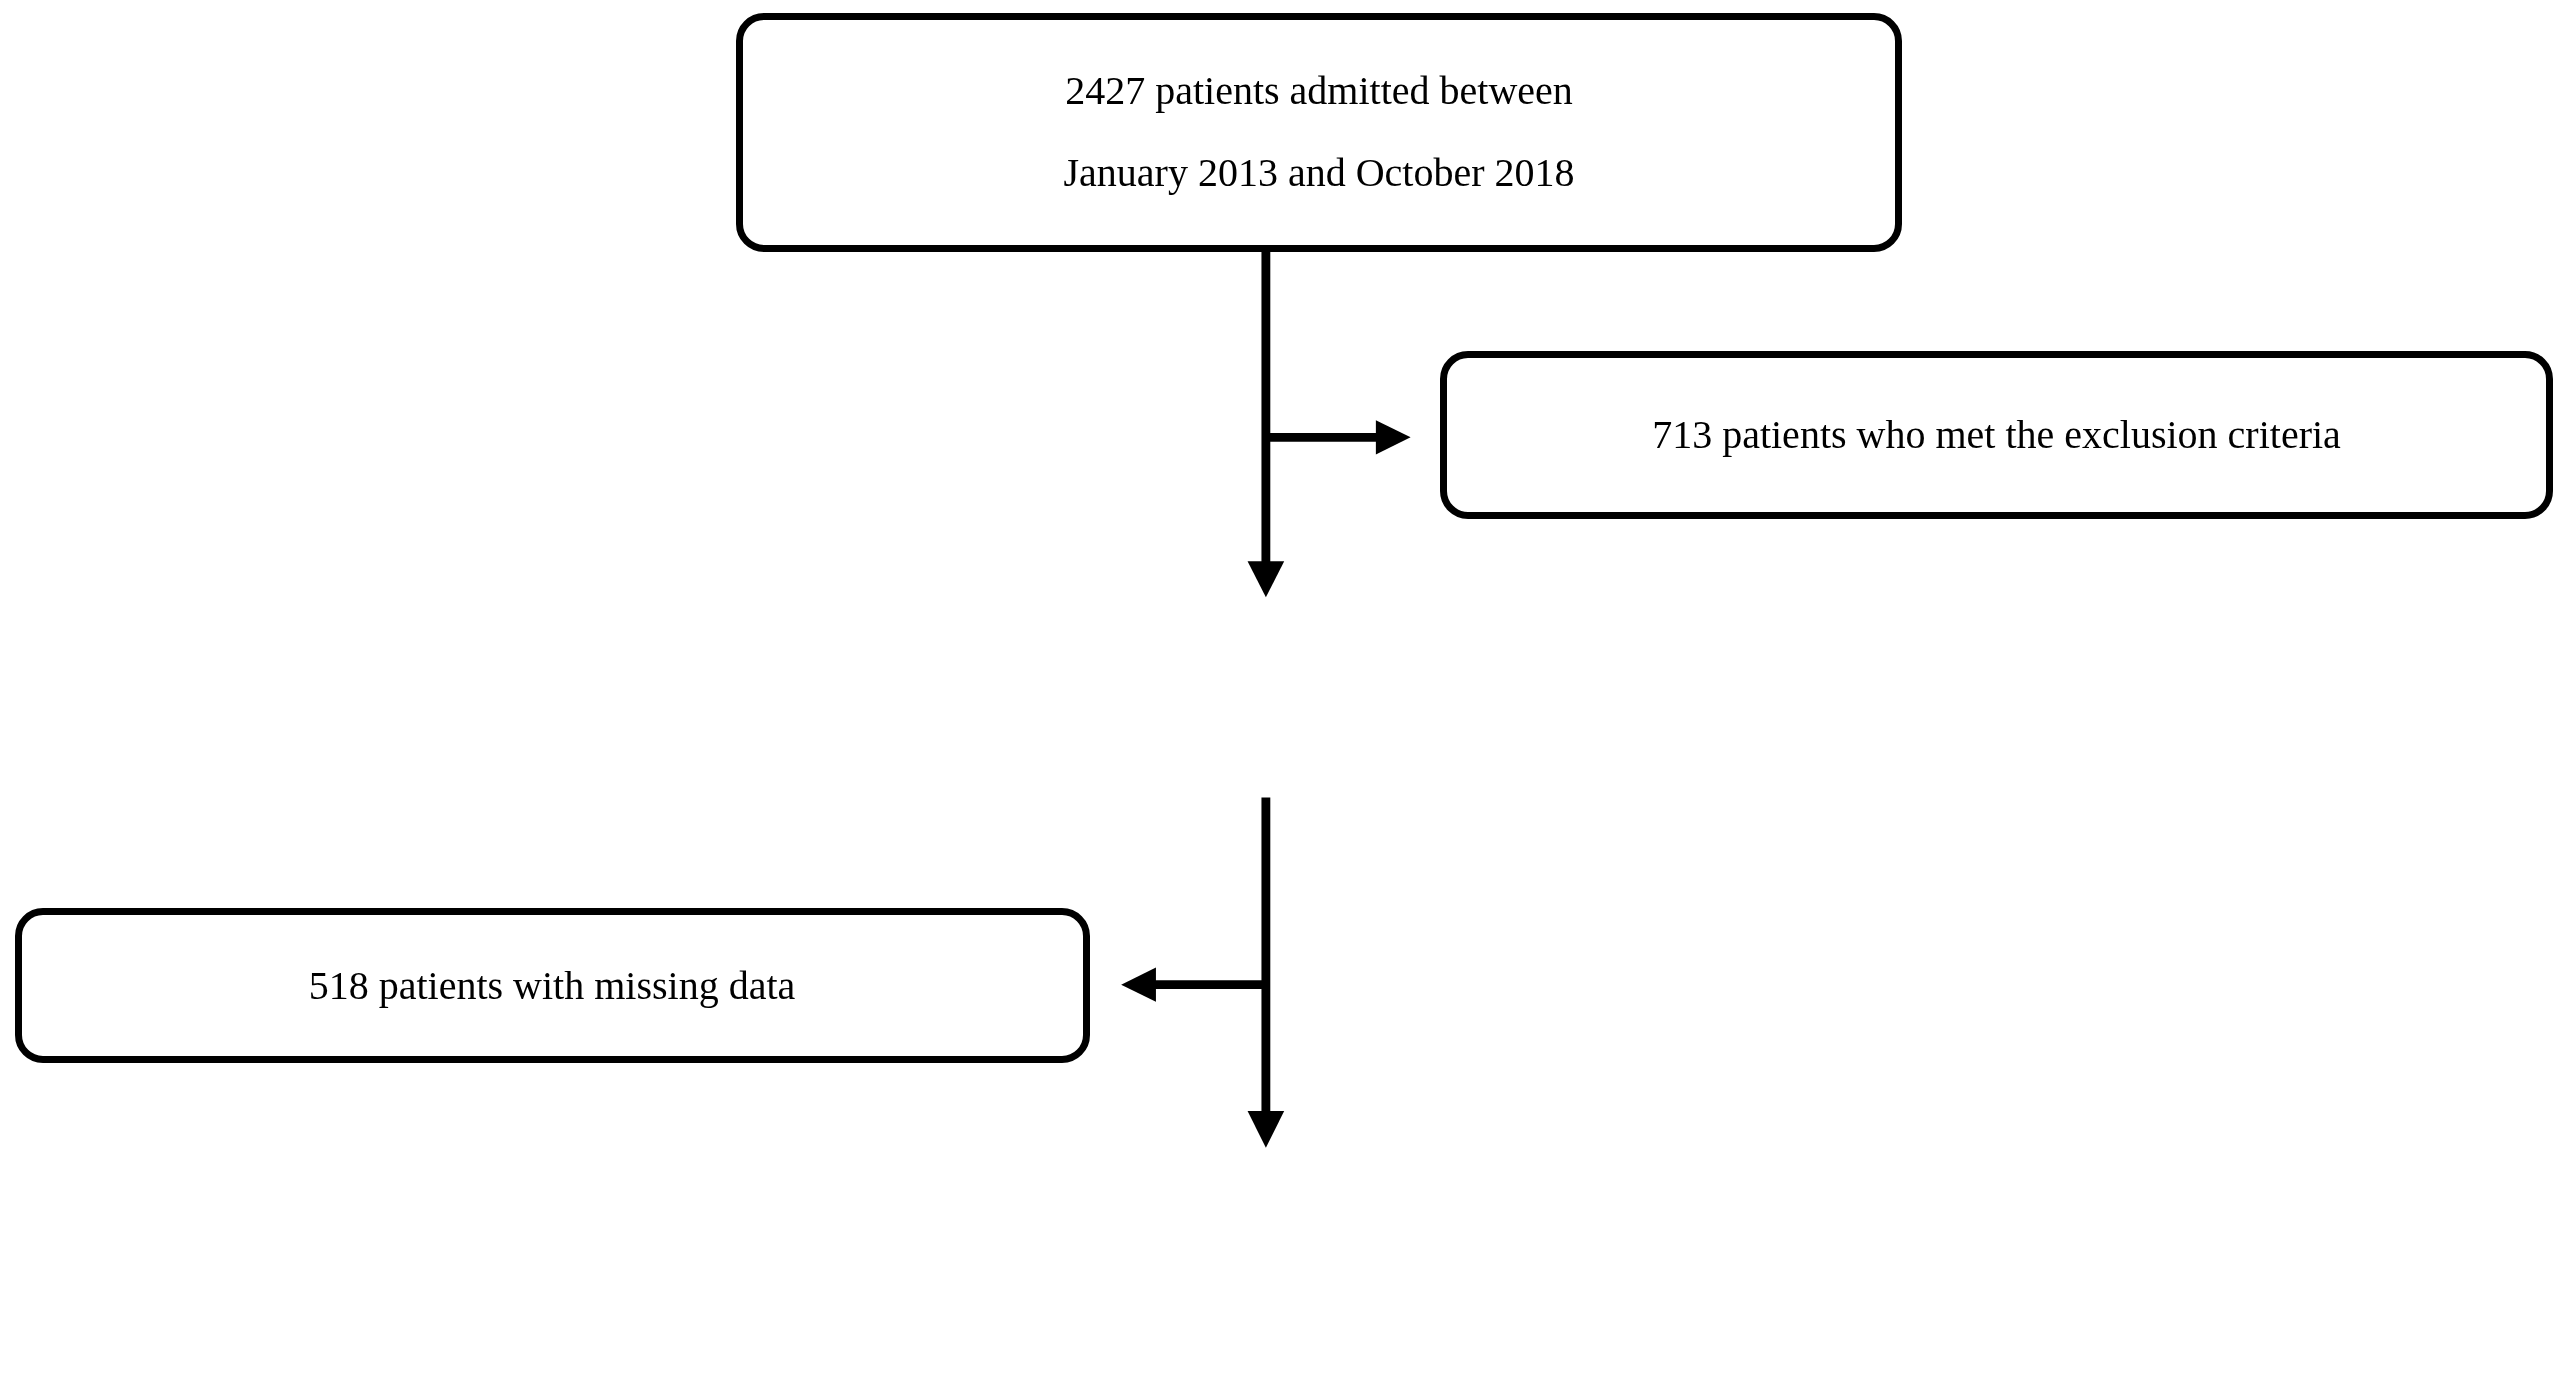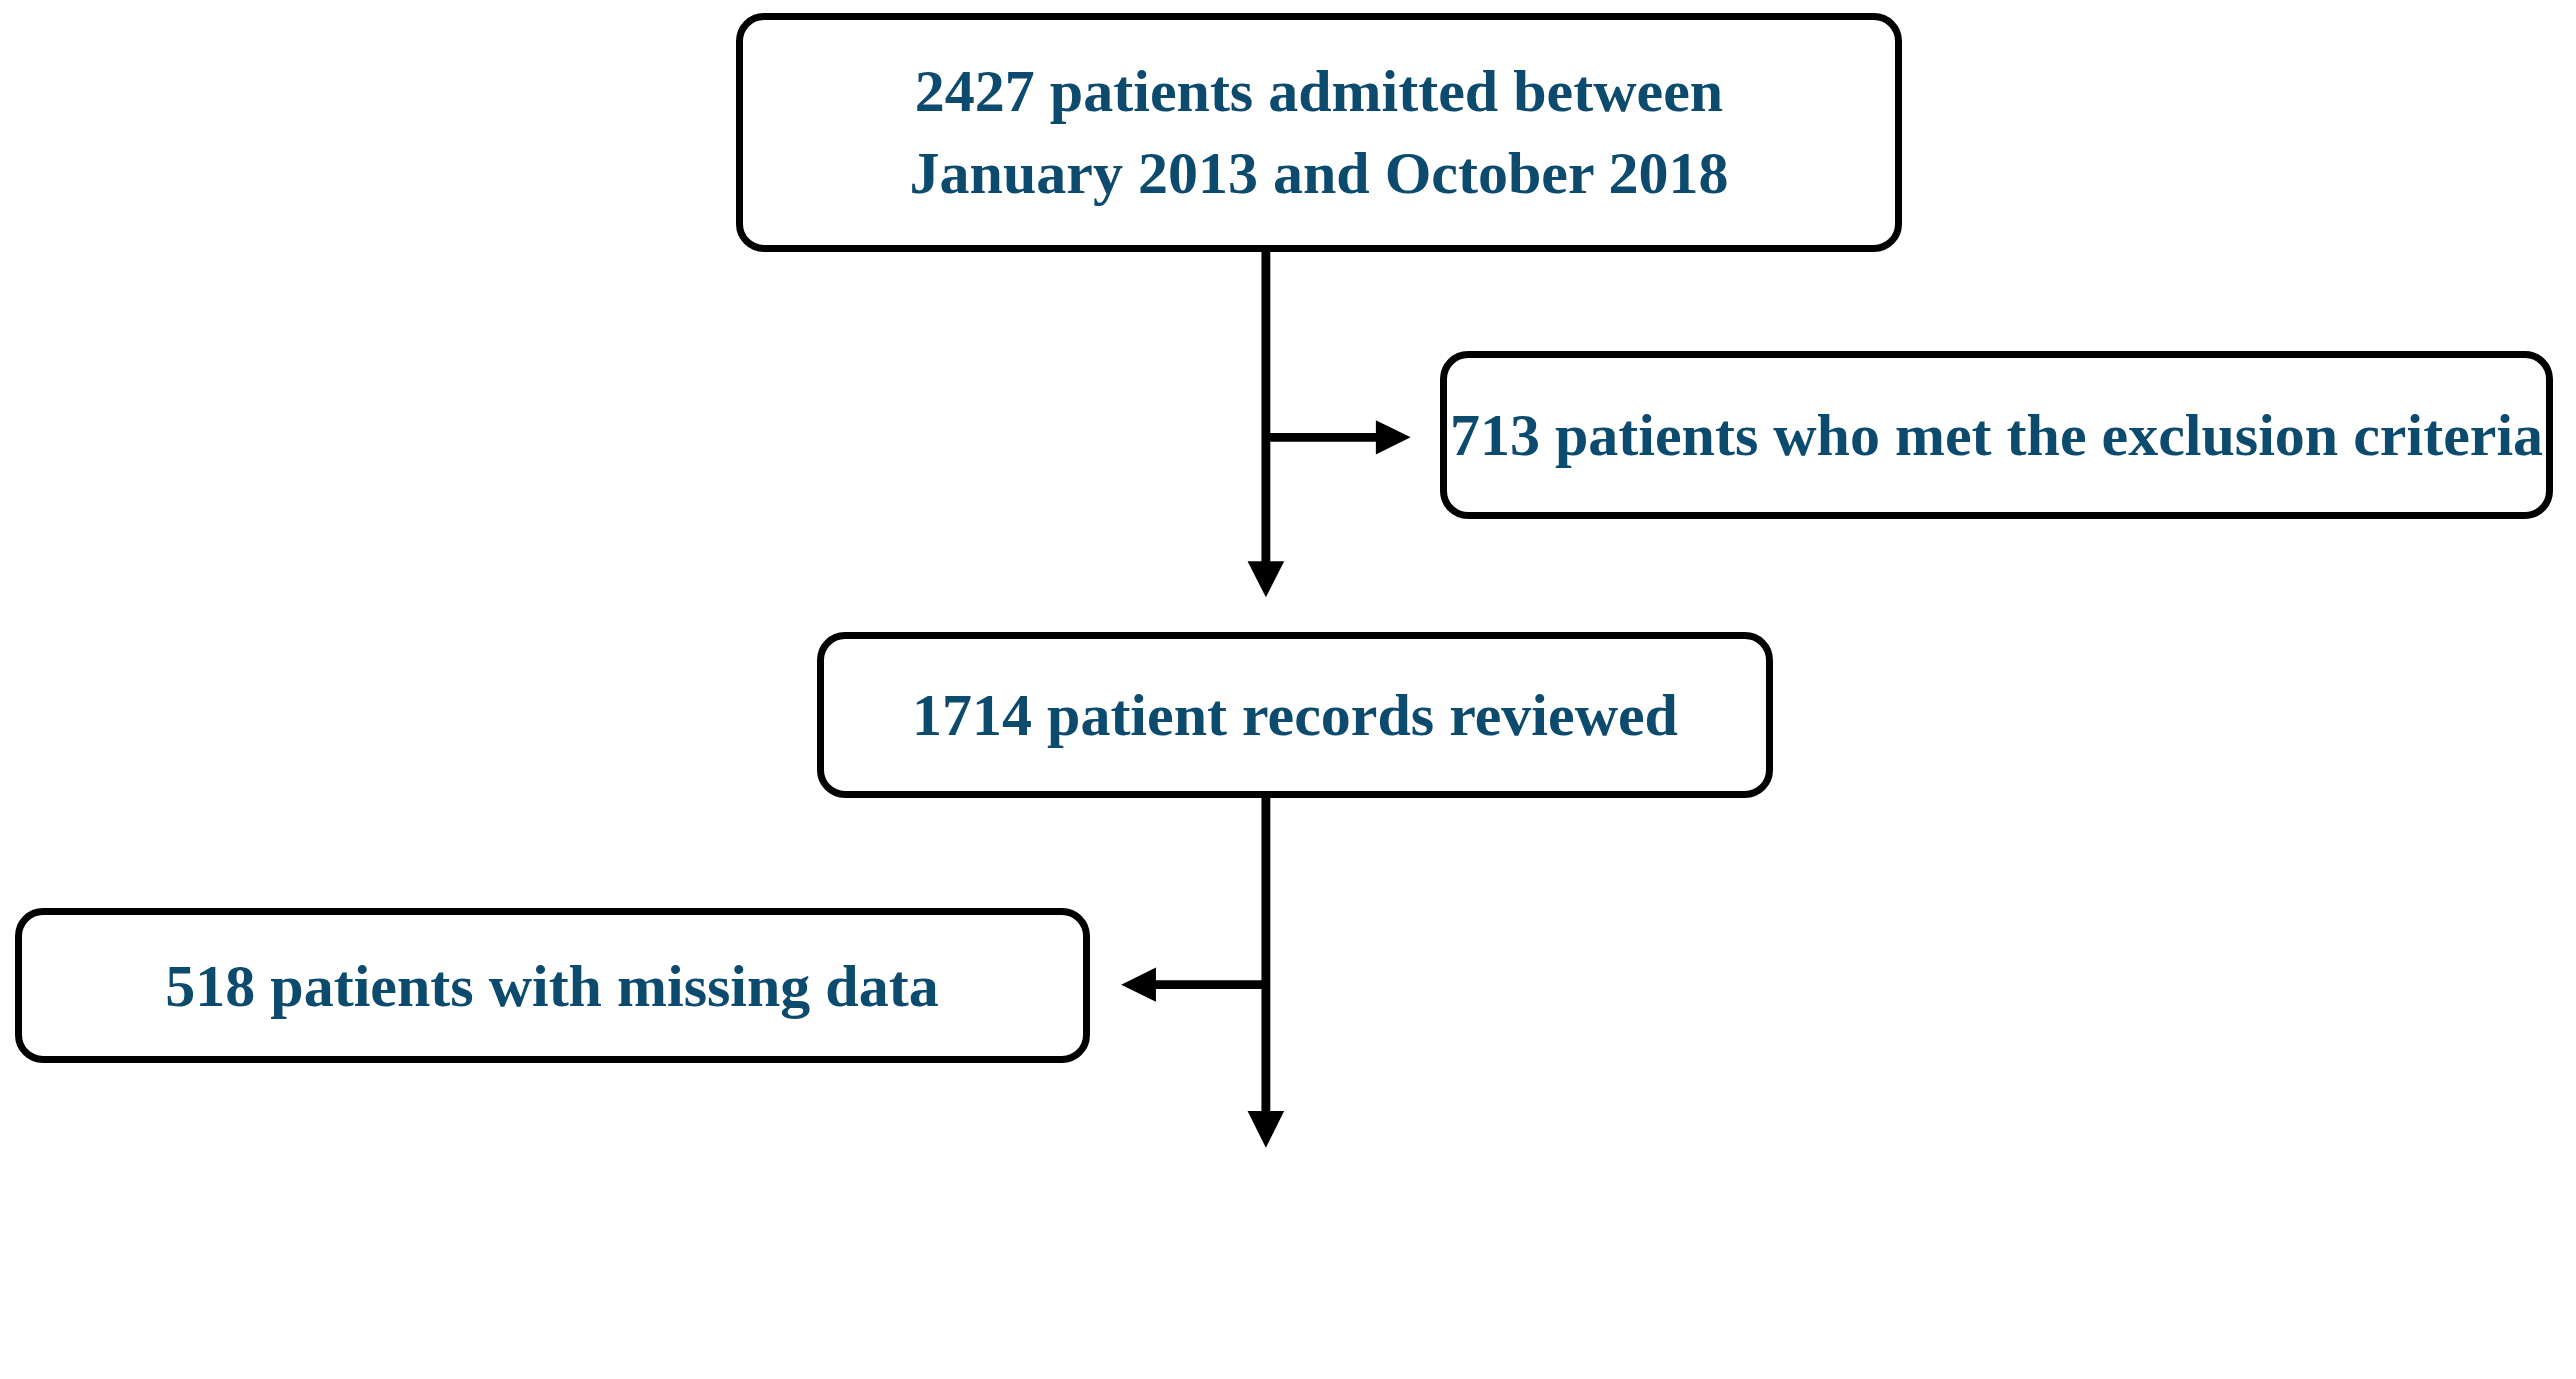--- a/index.html
+++ b/index.html
@@ -35,24 +35,23 @@
     position: absolute;
     box-sizing: border-box;
     border: 7px solid #000000;
     border-radius: 28px;
     background: #ffffff;
     display: flex;
     flex-direction: column;
     align-items: center;
     justify-content: center;
     text-align: center;
-    font-size: 60px;
+    font-size: 40px;
     line-height: 82px;
-    color: #0c4a6e;
-    font-weight: bold;
+    color: #000000;
   }
   .node span {
     display: block;
     white-space: nowrap;
   }
   #node-admitted { left: 736px; top: 12.6px;   width: 1166px; height: 239px; }
   #node-excluded { left: 1440px; top: 351px;  width: 1113px; height: 168px; }
   #node-reviewed { left: 817px; top: 632px; width: 956px; height: 166px; }
   #node-missing  { left: 14.5px;   top: 908px; width: 1075px; height: 155px; }
   #node-eligible { left: 794px; top: 1217px; width: 1029px; height: 142px; }
@@ -83,23 +82,20 @@
 
   <div class="node" id="node-admitted">
     <span>2427 patients admitted between</span>
     <span>January 2013 and October 2018</span>
   </div>
 
   <div class="node" id="node-excluded">
     <span>713 patients who met the exclusion criteria</span>
   </div>
 
-  <div class="node" id="node-reviewed">
-    <span>1714 patient records reviewed</span>
-  </div>
 
   <div class="node" id="node-missing">
     <span>518 patients with missing data</span>
   </div>
 
 
 </div>
 
 
 </body></html>

